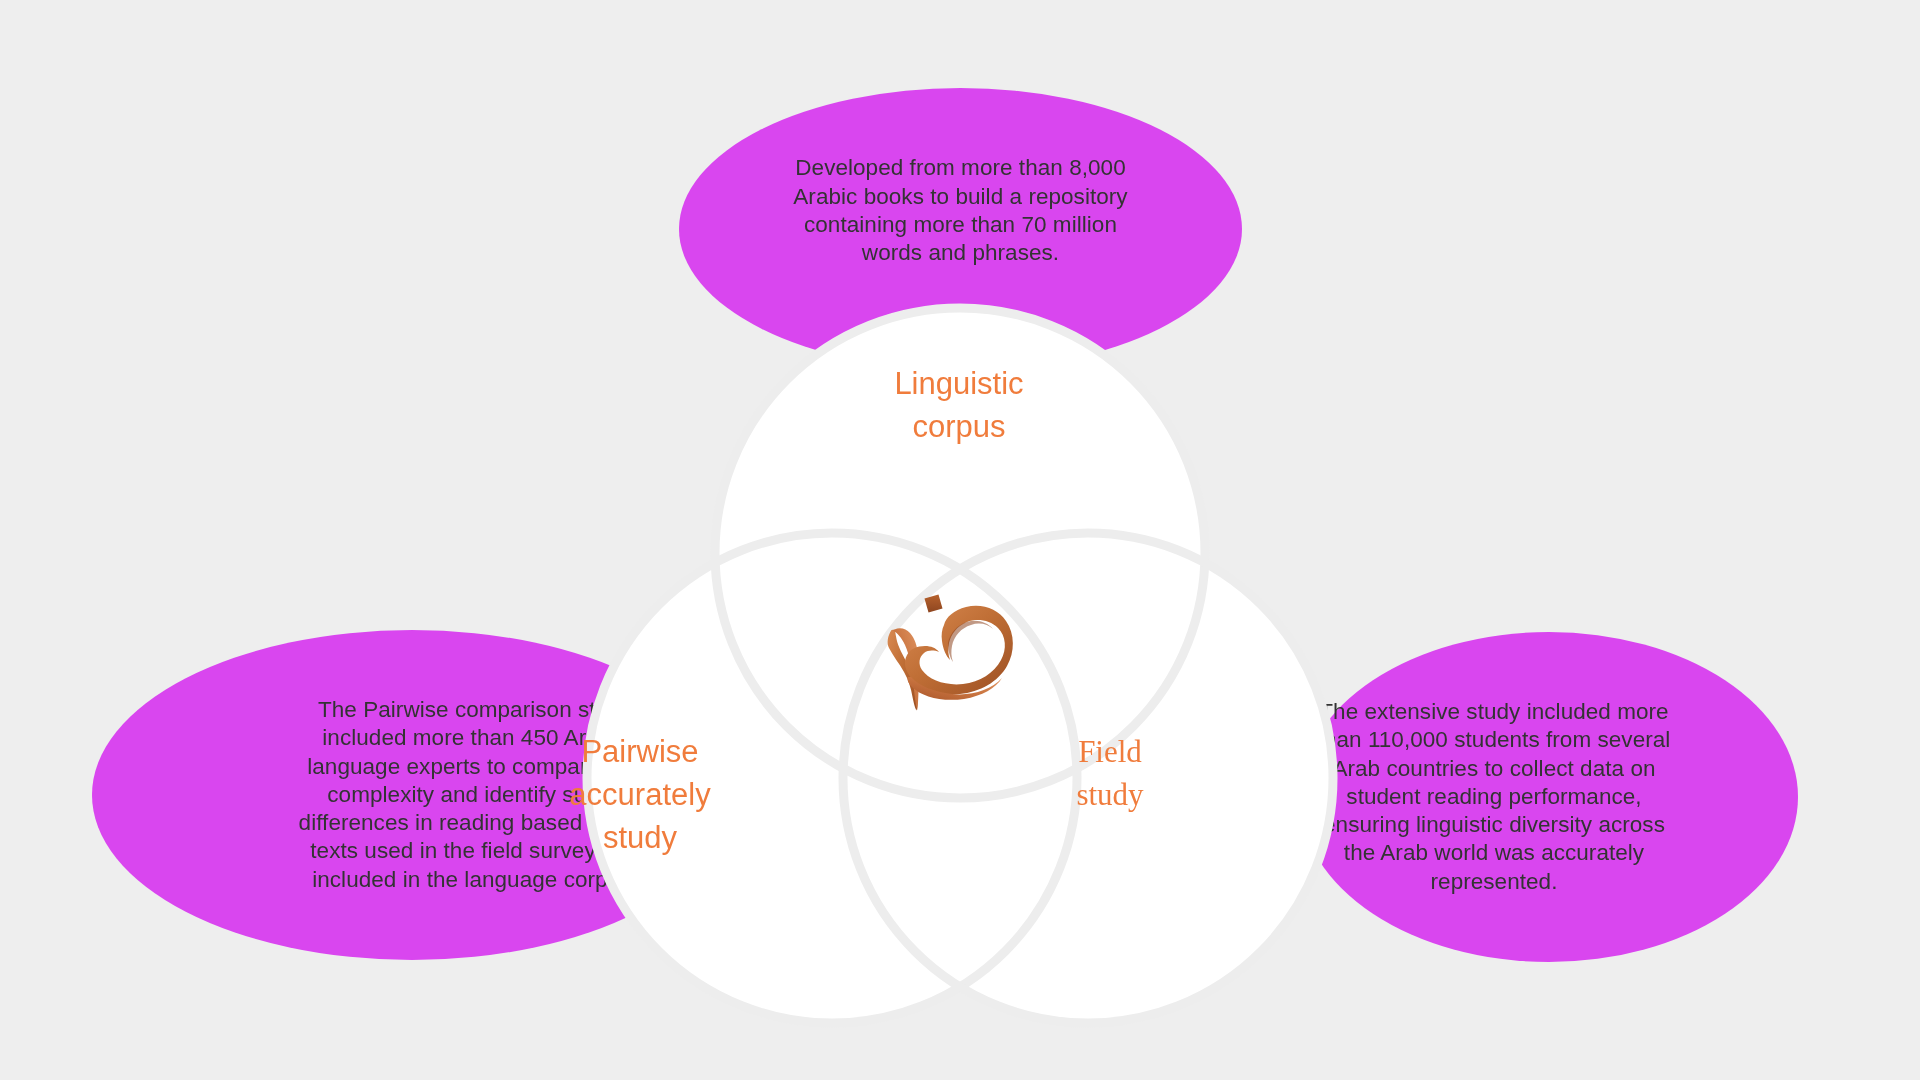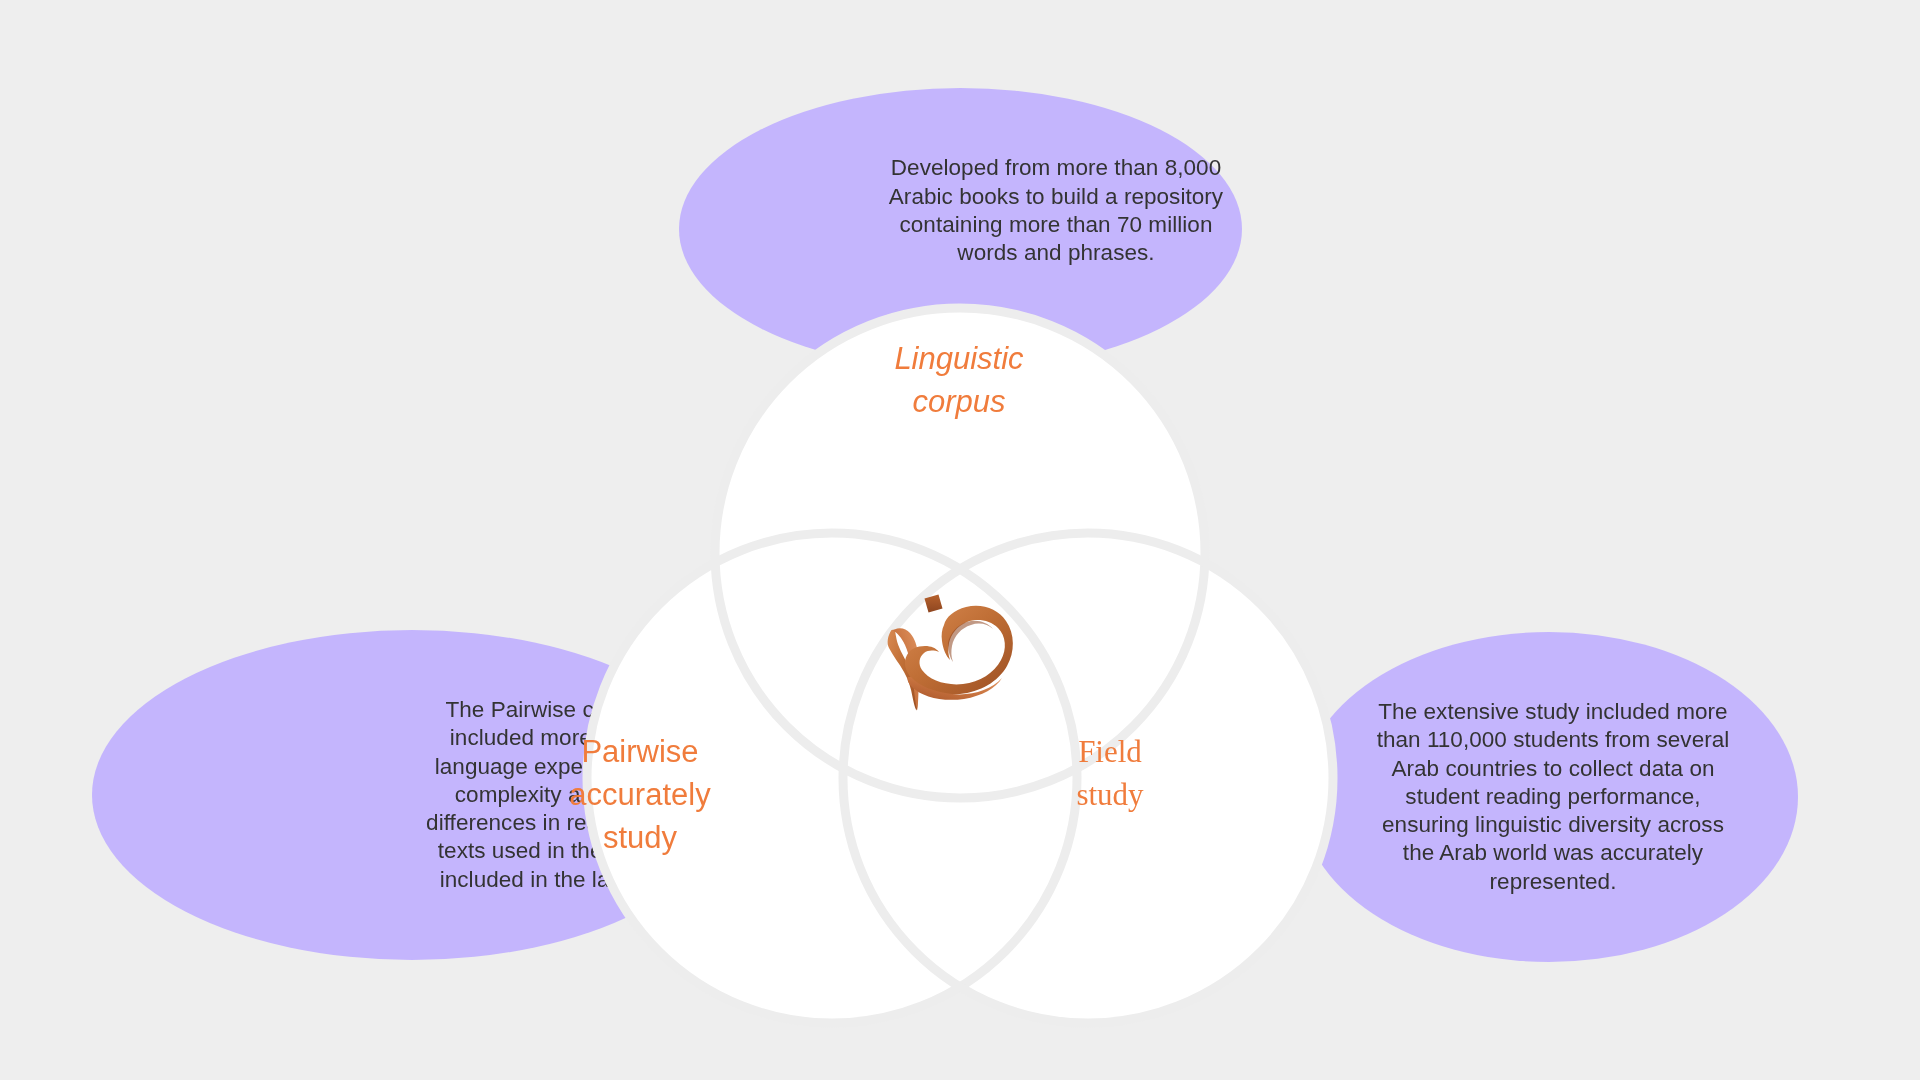--- a/index.html
+++ b/index.html
@@ -16,25 +16,25 @@
   #stage {
     position: relative;
     width: 1920px;
     height: 1080px;
     background: #eeeeee;
   }
 
   
   .callout {
     position: absolute;
-    background: #c4b5fd;
+    background: #d946ef;
     border-radius: 50%;
     display: flex;
     align-items: center;
-    justify-content: flex-end;
+    justify-content: center;
     z-index: 1;
   }
   .callout-text {
     color: #333333;
     font-size: 22.5px;
     line-height: 28.3px;
     text-align: center;
     white-space: pre-line;
     letter-spacing: 0.05px;
   }
@@ -93,23 +93,22 @@
     position: absolute;
     color: #f07c3c;
     font-size: 31px;
     line-height: 43px;
     text-align: center;
     z-index: 4;
     white-space: pre-line;
   }
   #label-corpus {
     left: 827px;
-    top: 337px;
+    top: 362px;
     width: 264px;
-    font-style: italic;
   }
   #label-pairwise {
     left: 508px;
     top: 730px;
     width: 264px;
   }
   #label-field {
     left: 1010px;
     top: 730px;
     width: 200px;

